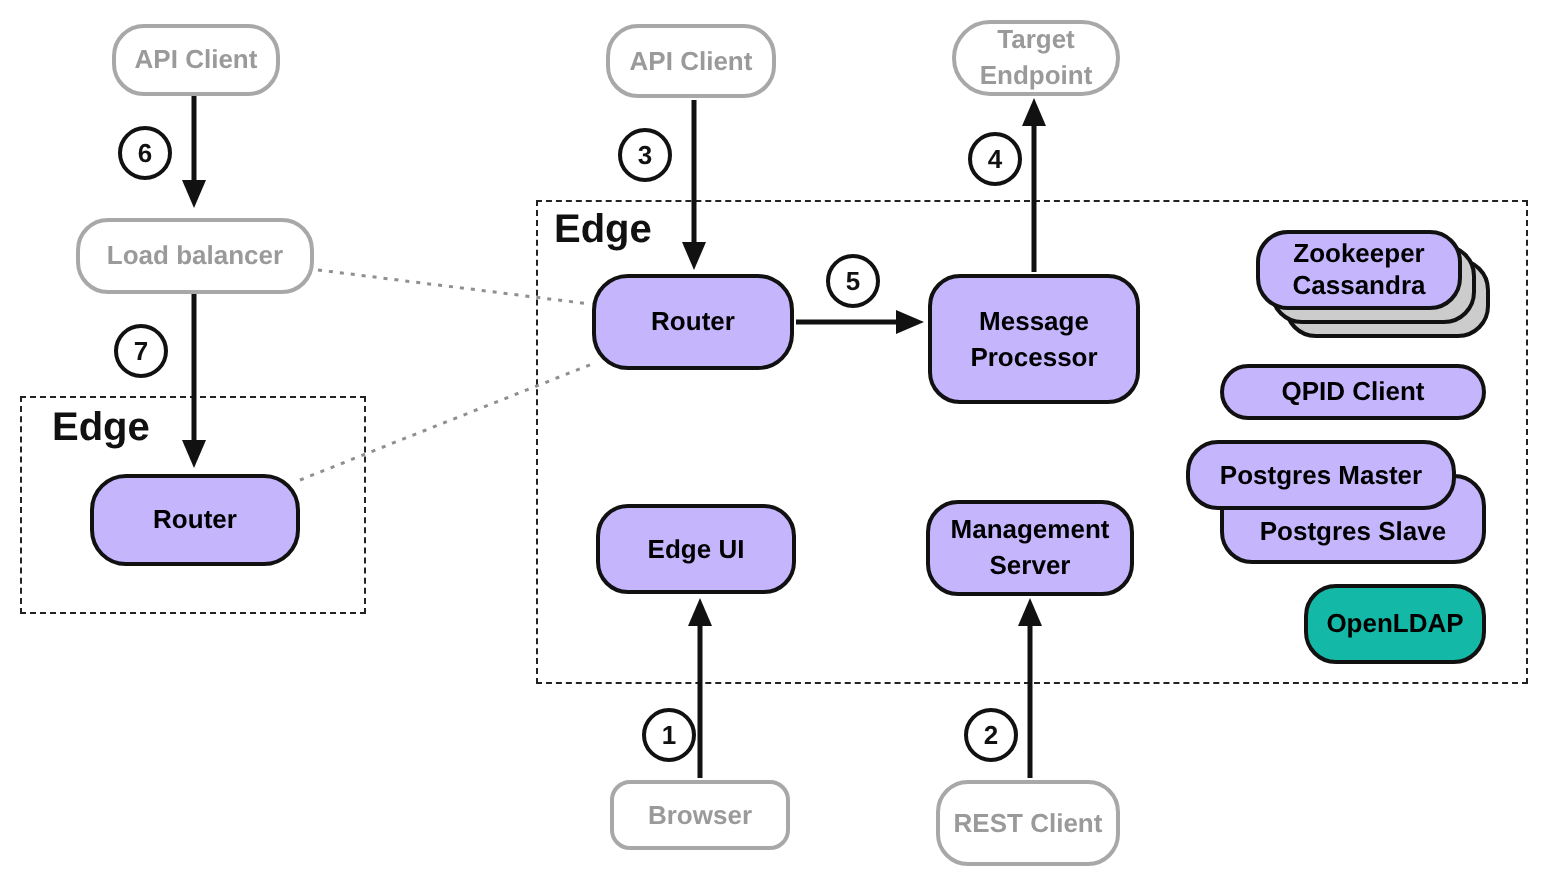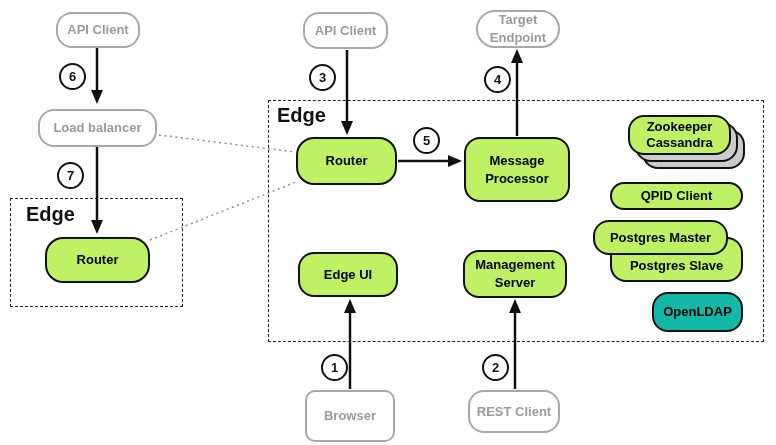--- a/index.html
+++ b/index.html
@@ -7,21 +7,21 @@
     position:relative;width:776px;height:445px;background:#ffffff;
     font-family:"Liberation Sans","DejaVu Sans",sans-serif;overflow:hidden;
   }
   .node{
     position:absolute;box-sizing:border-box;
     display:flex;align-items:center;justify-content:center;
     text-align:center;font-weight:bold;font-size:13px;line-height:1.35;
     border-radius:16px;
   }
   .client{background:#ffffff;border:2px solid #a8a8a8;color:#9a9a9a;}
-  .filled{background:#bef264;border:2.5px solid #111111;color:#000000;}
+  .filled{background:#c4b5fd;border:2.5px solid #111111;color:#000000;}
   .light{background:#14b8a6;border:2.5px solid #111111;color:#000000;}
   .stack-layer{position:absolute;box-sizing:border-box;background:#cccccc;border:2.5px solid #111111;border-radius:16px;}
   .dashed-box{position:absolute;box-sizing:border-box;border:1.5px dashed #222222;background:transparent;}
   .region-label{position:absolute;font-weight:bold;font-size:20px;color:#111111;}
   .badge{
     position:absolute;box-sizing:border-box;width:27px;height:27px;border-radius:50%;
     background:#ffffff;border:2px solid #111111;color:#111111;
     display:flex;align-items:center;justify-content:center;
     font-weight:bold;font-size:13px;z-index:5;
   }
@@ -85,21 +85,21 @@
     <div>Cassandra</div>
   </div>
 
   <div class="node filled" style="left:610px;top:182px;width:133px;height:28px;border-radius:14px;">QPID Client</div>
 
   <div class="node filled" style="left:610px;top:237px;width:133px;height:45px;align-items:flex-end;padding-bottom:5px;">Postgres Slave</div>
   <div class="node filled" style="left:593px;top:220px;width:135px;height:35px;z-index:3;">Postgres Master</div>
 
   <div class="node light" style="left:652px;top:292px;width:91px;height:40px;">OpenLDAP</div>
 
-  <div class="node client" style="left:305px;top:390px;width:90px;height:52px;border-radius:10px;">Browser</div>
+  <div class="node client" style="left:305px;top:390px;width:90px;height:35px;border-radius:10px;">Browser</div>
   <div class="node client" style="left:468px;top:390px;width:92px;height:43px;">REST Client</div>
 
   <div class="badge" style="left:321px;top:354px;">1</div>
   <div class="badge" style="left:482px;top:354px;">2</div>
   <div class="badge" style="left:309px;top:64px;">3</div>
   <div class="badge" style="left:484px;top:66px;">4</div>
   <div class="badge" style="left:413px;top:127px;">5</div>
   <div class="badge" style="left:59px;top:63px;">6</div>
   <div class="badge" style="left:57px;top:162px;">7</div>
 

